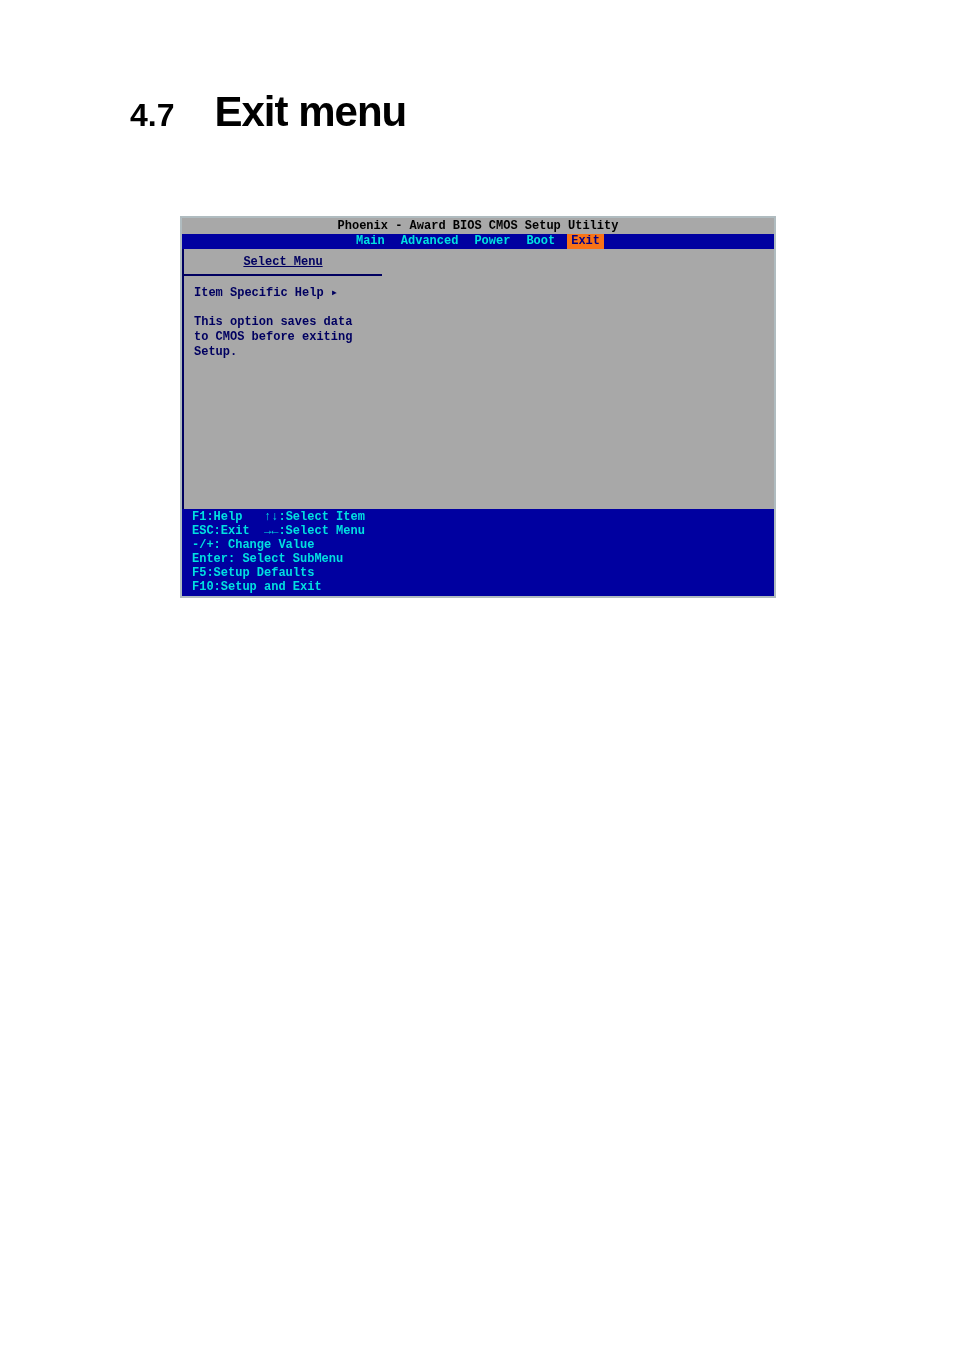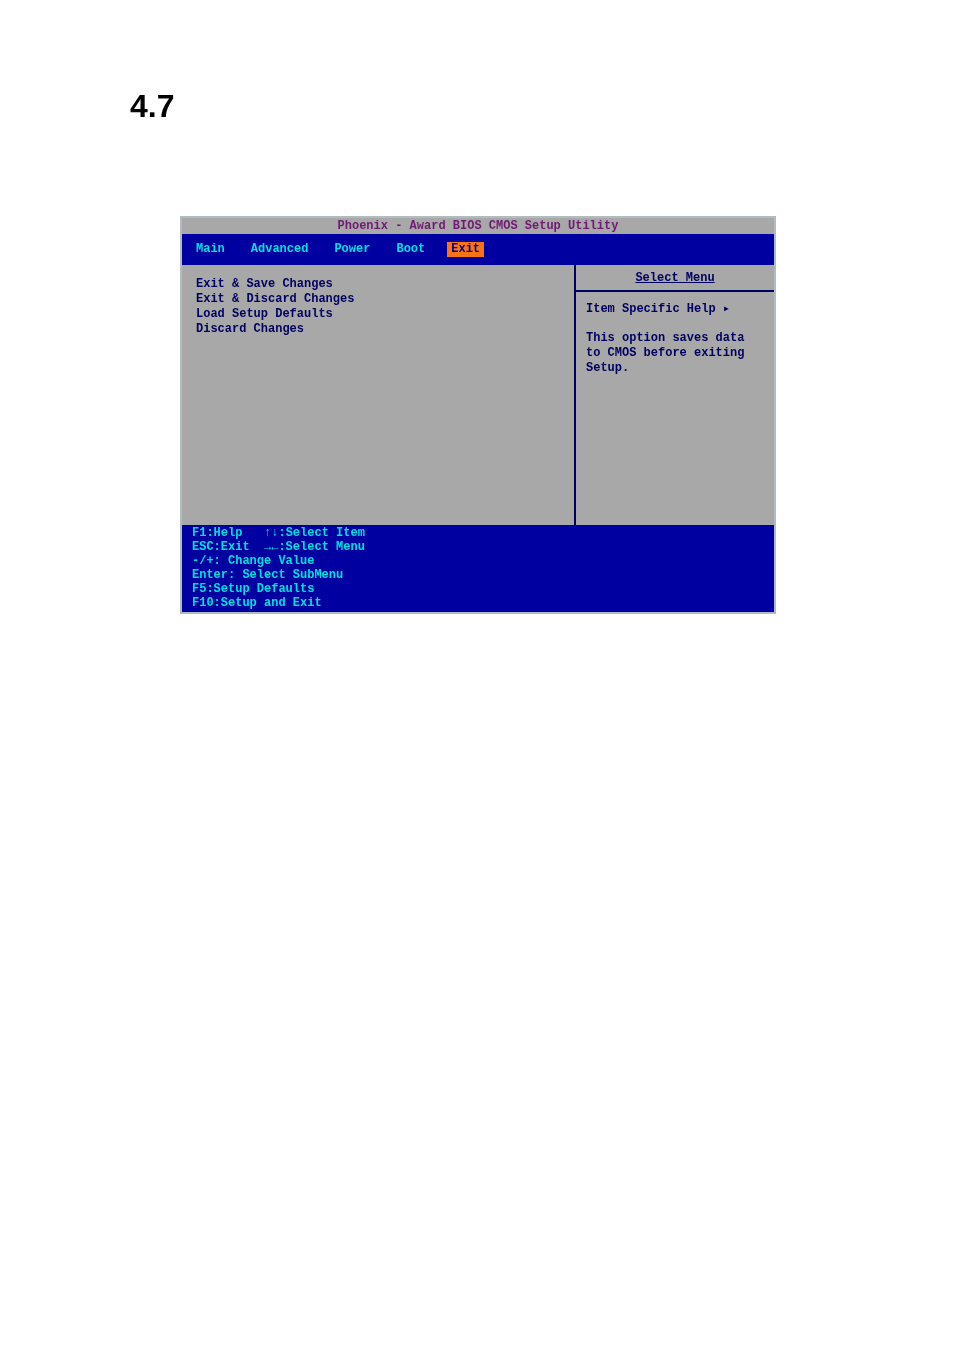--- a/index.html
+++ b/index.html
@@ -38,32 +38,33 @@
     width: 596px;
     border: 2px solid #b0bcc0;
     font-family: "Courier New", monospace;
     font-weight: bold;
     font-size: 12px;
     background: #a8a8a8;
     box-shadow: 0 1px 0 #fff inset;
   }
   .bios-title {
     background: #a8a8a8;
-    color: #701a75;
+    color: #000000;
     text-align: center;
     padding: 1px 0;
     line-height: 14px;
   }
   .menu-bar {
     background: #0000a0;
     color: #00e0e0;
-    padding: 8px 10px;
+    padding: 0 10px;
     line-height: 15px;
     display: flex;
-    gap: 18px;
+    gap: 8px;
+    justify-content: center;
   }
   .menu-item {
     padding: 0 4px;
     cursor: pointer;
   }
   .menu-item.active {
     background: #f97316;
     color: #000088;
   }
   .bios-body {
@@ -111,38 +112,33 @@
   .footer-col {
     white-space: pre;
     font-family: "Courier New", monospace;
   }
 </style>
 </head>
 <body>
 
 <div class="heading">
   <span class="heading-num">4.7</span>
+  <span class="heading-text">Exit menu</span>
 </div>
 
 <div class="bios-box">
   <div class="bios-title">Phoenix - Award BIOS CMOS Setup Utility</div>
   <div class="menu-bar">
     <span class="menu-item">Main</span>
     <span class="menu-item">Advanced</span>
     <span class="menu-item">Power</span>
     <span class="menu-item">Boot</span>
     <span class="menu-item active">Exit</span>
   </div>
   <div class="bios-body">
-    <div class="menu-list">
-      <div class="mi">Exit &amp; Save Changes</div>
-      <div class="mi">Exit &amp; Discard Changes</div>
-      <div class="mi">Load Setup Defaults</div>
-      <div class="mi">Discard Changes</div>
-    </div>
     <div class="help-panel">
       <div class="help-title">Select Menu</div>
       <div class="help-divider"></div>
       <div class="help-sub">Item Specific Help ▸</div>
       <div>This option saves data to CMOS before exiting Setup.</div>
     </div>
   </div>
   <div class="bios-footer">
     <div class="footer-col"><span>F1:Help</span>   <span>↑↓:Select Item</span>
 <span>ESC:Exit</span>  <span>→←:Select Menu</span></div>

